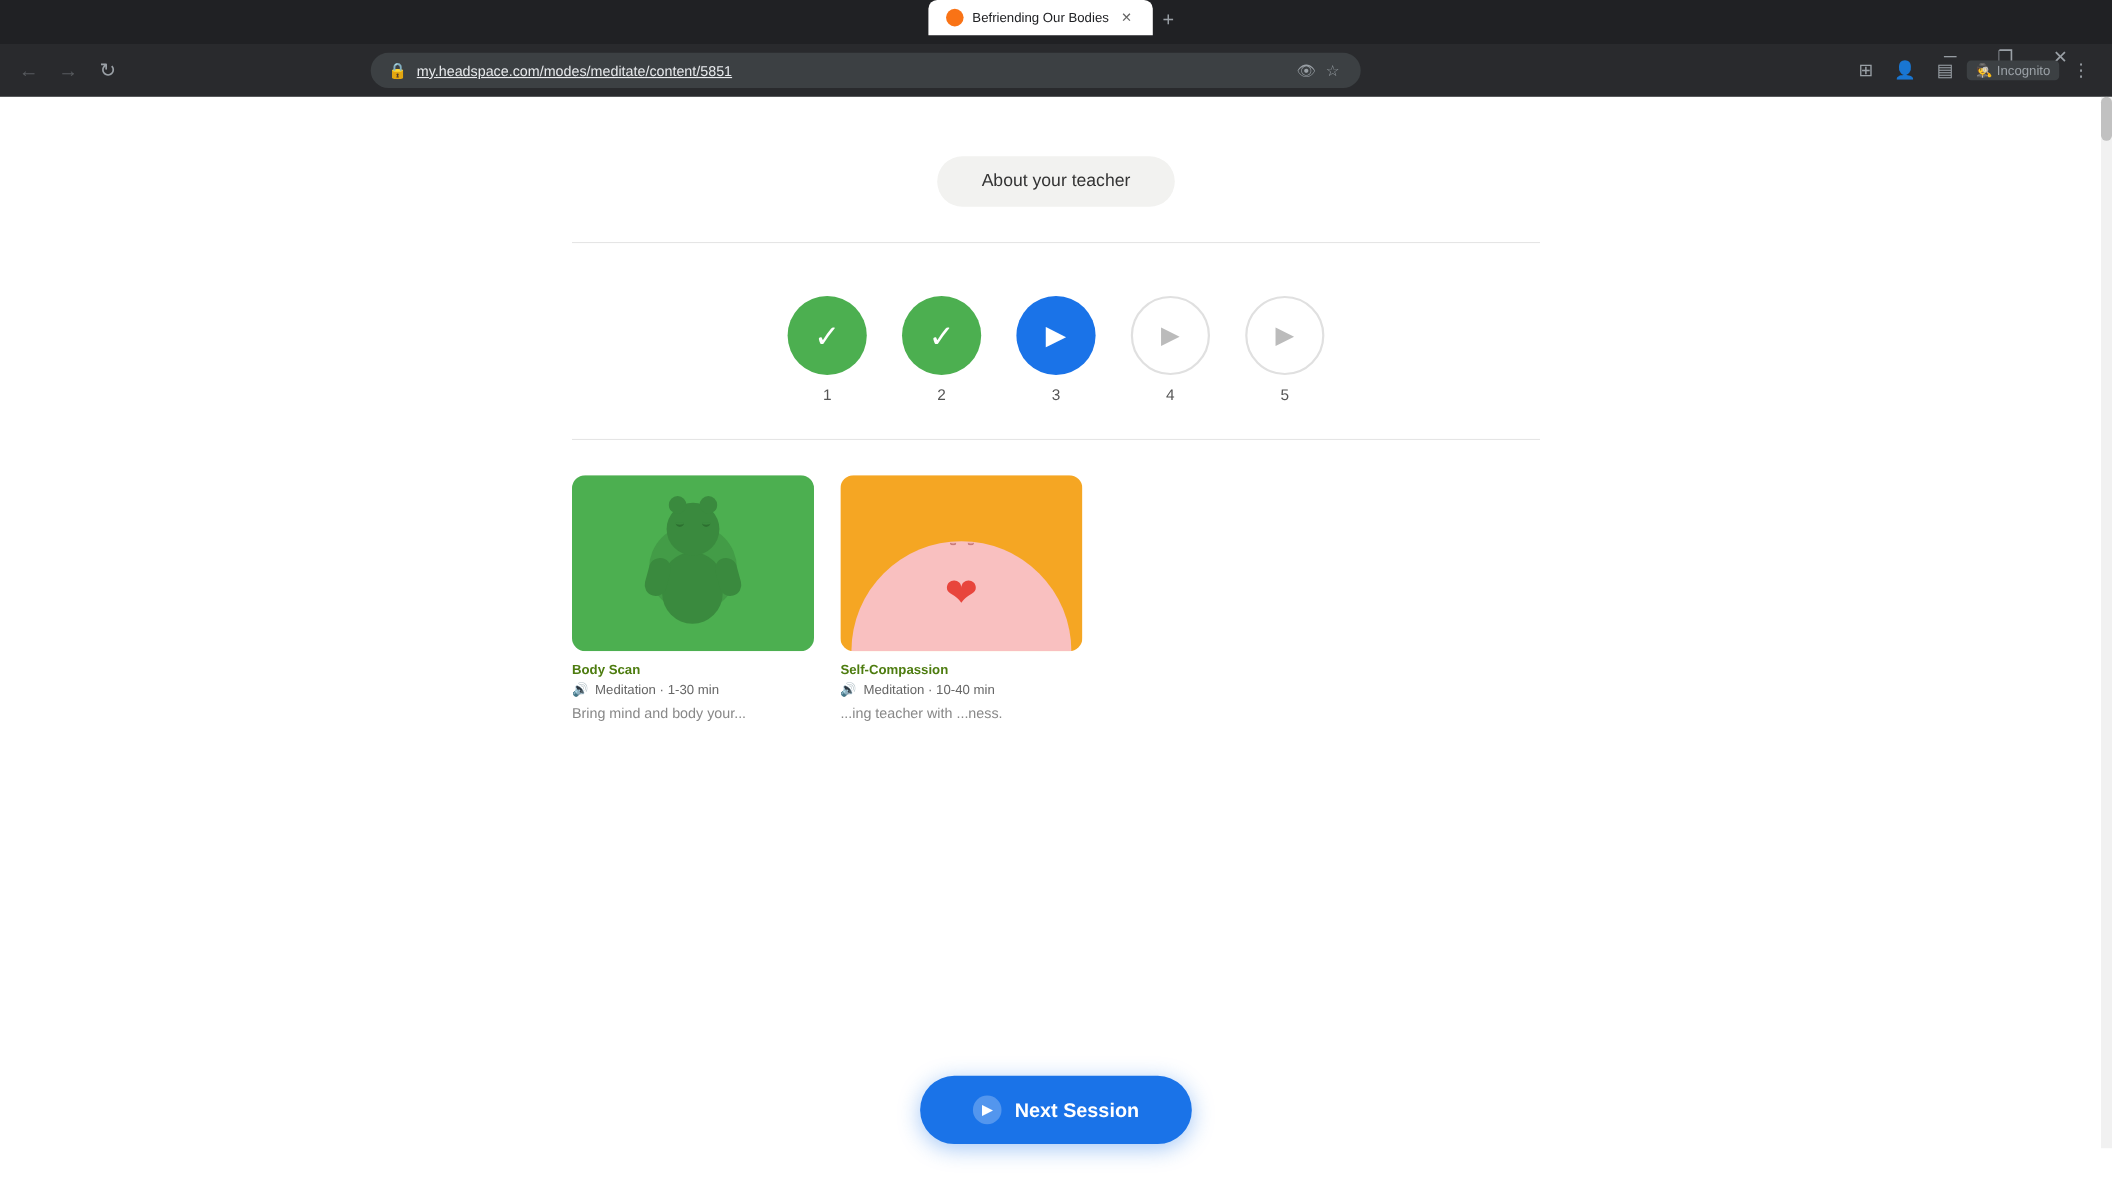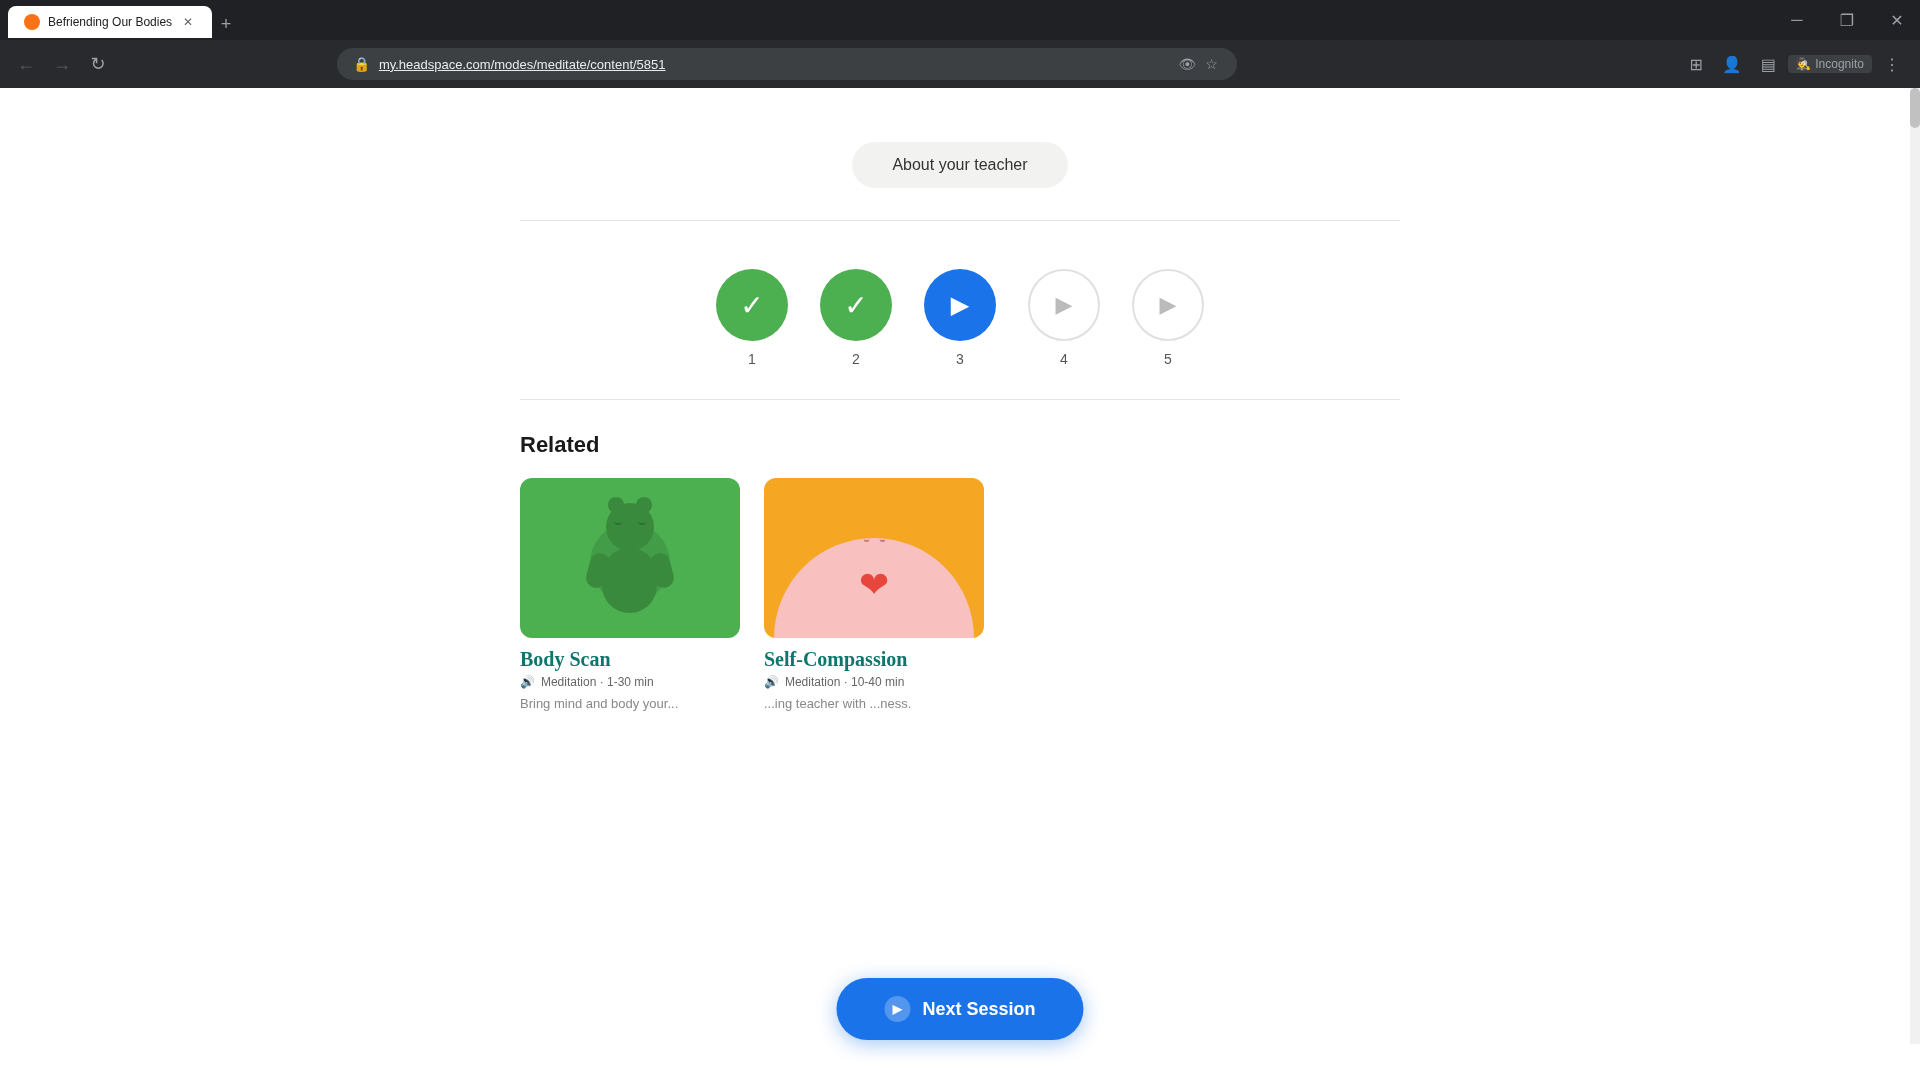--- a/index.html
+++ b/index.html
@@ -13,22 +13,23 @@
 
     
     .browser-chrome {
       background: #202124;
       width: 100%;
     }
     .browser-titlebar {
       height: 40px;
       display: flex;
       align-items: center;
-      padding: 0 0;
+      padding: 0 24px;
       gap: 4px;
+      flex-direction: column;
     }
     .tab-bar {
       display: flex;
       align-items: flex-end;
       padding: 0 8px;
       height: 36px;
     }
     .tab {
       background: #fff;
       border-radius: 8px 8px 0 0;
@@ -319,25 +320,24 @@
       width: 200px;
       height: 100px;
       background: #f9c0c0;
       border-radius: 100px 100px 0 0;
       position: absolute;
       bottom: 0;
       left: 10px;
     }
 
     .card-name {
-      font-size: 20px;
+      font-size: 12px;
       font-weight: 600;
-      color: #0f766e;
+      color: #4d7c0f;
       margin-bottom: 4px;
-      font-family: Liberation Serif, serif;
     }
     .card-meta {
       display: flex;
       align-items: center;
       gap: 6px;
       font-size: 12px;
       color: #666;
       margin-bottom: 6px;
     }
     .card-meta-icon {
@@ -493,21 +493,20 @@
           <span class="session-play-outline">▶</span>
         </div>
         <span class="session-number">5</span>
       </div>
 
     </div>
 
     <div class="divider2"></div>
 
     <div class="related-section">
-      <h2 class="related-title">Related</h2>
 
       <div class="related-cards">
 
         <div class="related-card">
           <div class="card-image">
             <div class="card-image-body-scan">
 
               <div style="position:relative; width:80px; height:110px;">
 
                 <div style="position:absolute; width:80px; height:80px; background:#3a8a3e; border-radius:50%; bottom:10px; left:0; opacity:0.5;"></div>

